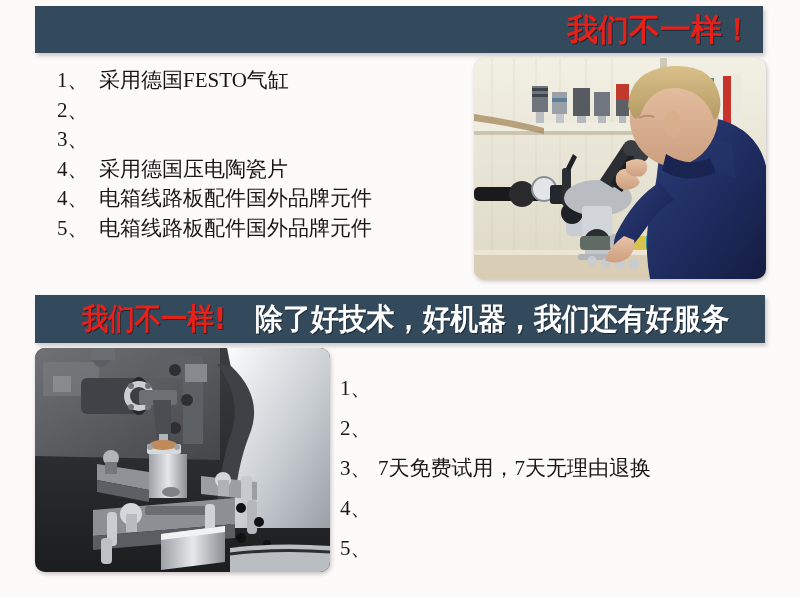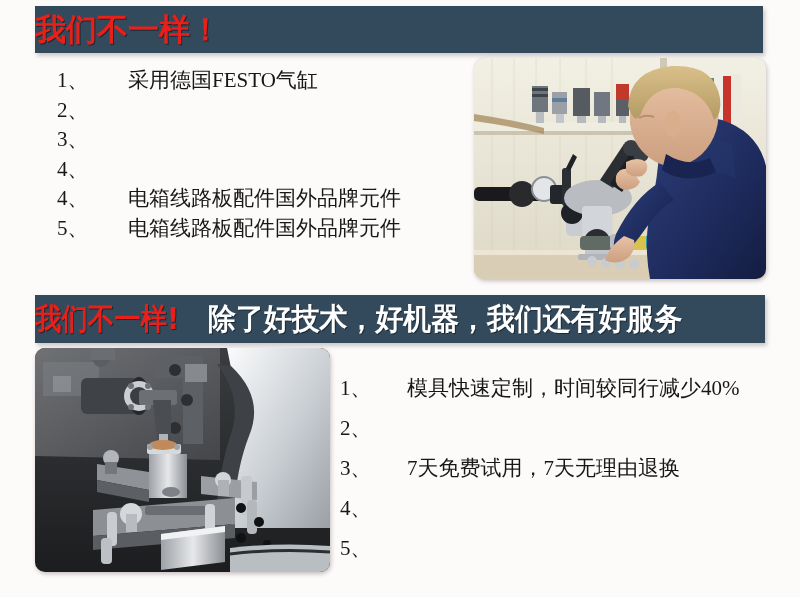--- a/index.html
+++ b/index.html
@@ -18,21 +18,21 @@
     overflow: hidden;
   }
 
   
   .banner {
     position: absolute;
     background: #33495c;
     box-shadow: 2px 3px 4px rgba(120,110,110,0.35);
     display: flex;
     align-items: center;
-    justify-content: flex-start;
+    justify-content: flex-end;
     white-space: nowrap;
     overflow: hidden;
   }
   .banner .hl {
     color: #e8201a;
     text-shadow: 1px 1px 0 rgba(0,0,0,0.45);
   }
   .banner .rest {
     color: #ffffff;
     text-shadow: 1px 1px 0 rgba(0,0,0,0.45);
@@ -83,21 +83,21 @@
   }
   .feature-list li {
     display: flex;
     align-items: baseline;
     white-space: nowrap;
   }
   .feature-list .num {
     display: inline-block;
     flex: 0 0 auto;
   }
-  .feature-list .txt { flex: 0 0 auto; margin-left: 29px; }
+  .feature-list .txt { flex: 0 0 auto; }
 
   #list-top {
     left: 57px;
     top: 66px;
     font-size: 21px;
     line-height: 29.5px;
   }
   #list-top .num { width: 42px; }
 
   #list-bottom {
@@ -145,20 +145,21 @@
       <span class="txt">采用德国FESTO气缸</span>
     </li>
     <li>
       <span class="num">2、</span>
     </li>
     <li>
       <span class="num">3、</span>
     </li>
     <li>
       <span class="num">4、</span>
+      <span class="txt">采用德国压电陶瓷片</span>
     </li>
     <li>
       <span class="num">4、</span>
       <span class="txt">电箱线路板配件国外品牌元件</span>
     </li>
     <li>
       <span class="num">5、</span>
       <span class="txt">电箱线路板配件国外品牌元件</span>
     </li>
   </ul>
@@ -387,21 +388,20 @@
       <circle cx="232" cy="196" r="4" fill="#111214"></circle>
 
       <path d="M195 200 Q 245 194 295 198 L 295 224 L 195 224 Z" fill="#b9bec3"></path>
       <path d="M195 206 Q 245 200 295 204" stroke="#2c2e31" stroke-width="3" fill="none"></path>
     </svg>
   </div>
 
   <ul id="list-bottom" class="feature-list">
     <li>
       <span class="num">1、</span>
-      <span class="txt">模具快速定制，时间较同行减少40%</span>
     </li>
     <li>
       <span class="num">2、</span>
     </li>
     <li>
       <span class="num">3、</span>
       <span class="txt">7天免费试用，7天无理由退换</span>
     </li>
     <li>
       <span class="num">4、</span>

